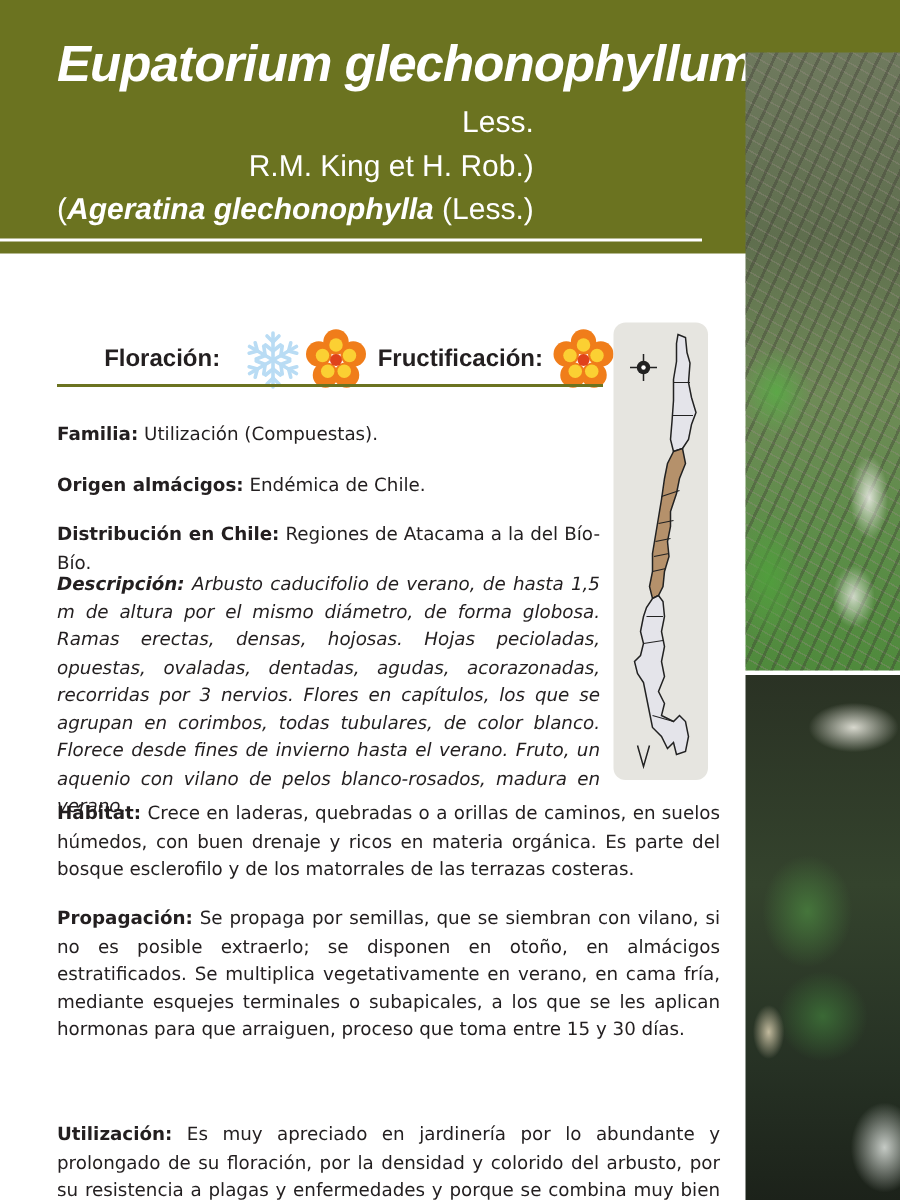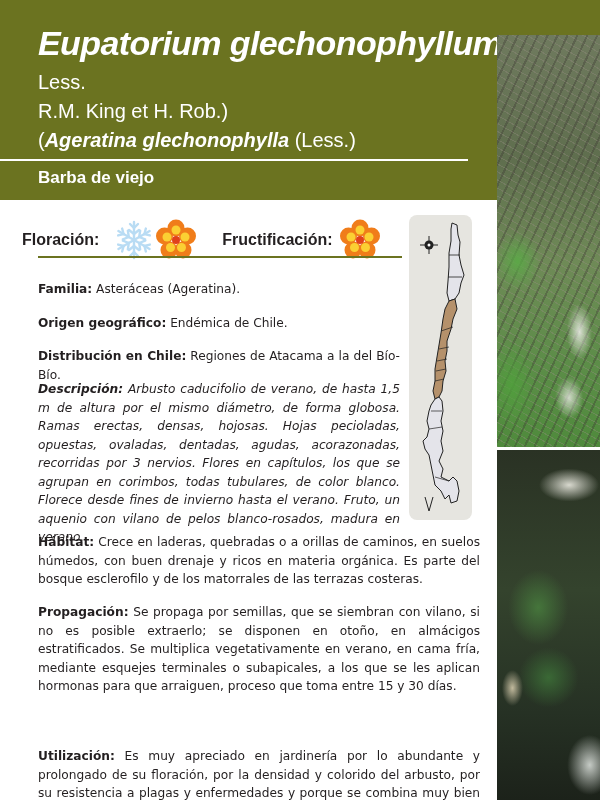--- a/index.html
+++ b/index.html
@@ -1,33 +1,33 @@
 <!DOCTYPE html>
 <html><head>
   <meta charset="utf-8">
   <style>
     * { margin: 0; padding: 0; box-sizing: border-box; }
     html, body { width: 600px; height: 800px; overflow: hidden; background: #ffffff; }
     body { position: relative; font-family: "DejaVu Sans", sans-serif; color: #231f20; }
 
     .header {
-      position: absolute; left: 0; top: 0; width: 600px; height: 200px;
+      position: absolute; left: 0; top: 0; width: 600px; height: 169px;
       background: #6b7320;
     }
     .title {
       position: absolute; left: 38px; top: 24px;
       font-family: "Liberation Sans", sans-serif;
       font-size: 34px; font-weight: bold; font-style: italic;
       color: #ffffff; letter-spacing: -0.6px; white-space: nowrap;
     }
     .author-lines {
       position: absolute; left: 38px; top: 68px;
       font-family: "Liberation Sans", sans-serif;
       font-size: 20px; line-height: 29px; color: #ffffff;
-      font-weight: normal; white-space: nowrap;
+      font-weight: normal; white-space: nowrap; text-align: right;
     }
     .author-lines .syn-italic { font-weight: bold; font-style: italic; }
     .header-rule {
       position: absolute; left: 0; top: 159px; width: 468px; height: 2px;
       background: #ffffff;
     }
     .common-name {
       position: absolute; left: 38px; top: 168px;
       font-family: "Liberation Sans", sans-serif;
       font-size: 17px; font-weight: bold; color: #ffffff;
@@ -52,22 +52,22 @@
       background:
         radial-gradient(ellipse 40px 22px at 70% 10%, rgba(225,225,215,0.95), rgba(225,225,215,0) 75%),
         radial-gradient(ellipse 30px 40px at 90% 90%, rgba(215,220,215,0.9), rgba(215,220,215,0) 75%),
         radial-gradient(ellipse 14px 24px at 15% 68%, rgba(210,200,170,0.9), rgba(210,200,170,0) 75%),
         radial-gradient(ellipse 40px 50px at 40% 45%, rgba(70,120,60,0.95), rgba(70,120,60,0) 75%),
         radial-gradient(ellipse 40px 40px at 50% 65%, rgba(60,110,55,0.9), rgba(60,110,55,0) 75%),
         linear-gradient(180deg, #2a3224 0%, #34432d 40%, #263124 75%, #1c221a 100%);
     }
 
     .phen-row {
-      position: absolute; left: 22px; top: 222px; height: 36px; width: 364px;
-      display: flex; align-items: center;
+      position: absolute; left: 46px; top: 222px; height: 36px; width: 364px;
+      display: flex; align-items: center; justify-content: flex-end;
     }
     .phen-label {
       font-family: "Liberation Sans", sans-serif; font-size: 16px; font-weight: bold; color: #231f20;
     }
     .icon { display: inline-block; width: 42px; height: 42px; }
     .phen-rule {
       position: absolute; left: 38px; top: 256px; width: 364px; height: 2px; background: #6b7320;
     }
 
     .map-panel {
@@ -160,21 +160,21 @@
       <g fill="#fbd033">
         <circle cx="21" cy="11" r="4.5"></circle>
         <circle cx="30" cy="18" r="4.5"></circle>
         <circle cx="26.5" cy="28.5" r="4.5"></circle>
         <circle cx="15.5" cy="28.5" r="4.5"></circle>
         <circle cx="12" cy="18" r="4.5"></circle>
       </g>
       <circle cx="21" cy="21" r="4" fill="#e0421b"></circle>
     </svg>
   </span>
-  <span class="phen-label" style="margin-left:25px;">Fructificación:</span>
+  <span class="phen-label" style="margin-left:7px;">Fructificación:</span>
   <span class="icon" style="margin-left:6px;">
     <svg width="42" height="42" viewBox="0 0 42 42">
       <g fill="#f07d1a">
         <circle cx="21" cy="9" r="8.5"></circle>
         <circle cx="32.5" cy="17" r="8.5"></circle>
         <circle cx="28" cy="31" r="8.5"></circle>
         <circle cx="14" cy="31" r="8.5"></circle>
         <circle cx="9.5" cy="17" r="8.5"></circle>
       </g>
       <g fill="#fbd033">
@@ -213,19 +213,19 @@
 
     <path d="M26 184 L30 182 L33 186 L34 196 L32 206 L34 216 L32 226 L34 236 L30 246 L34 254 L32 262 L40 266 L44 262 L48 266 L50 276 L48 286 L42 288 L40 280 L36 284 L32 276 L26 270 L24 260 L22 250 L20 240 L16 234 L14 226 L18 222 L20 214 L18 206 L20 196 L22 190 Z" fill="#e4e4ea" stroke="#222" stroke-width="1"></path>
     <line x1="22" y1="196" x2="33" y2="196" stroke="#222" stroke-width="0.7"></line>
     <line x1="20" y1="214" x2="33" y2="212" stroke="#222" stroke-width="0.7"></line>
     <line x1="26" y1="262" x2="40" y2="266" stroke="#222" stroke-width="0.7"></line>
 
     <path d="M16 282 L20 296 L24 282" fill="none" stroke="#222" stroke-width="1"></path>
   </svg>
 </div>
 
-<p class="body-text narrow p-familia"><span class="lab">Familia:</span><span> Asteráceas (Ageratina).</span></p>
-<p class="body-text narrow p-origen"><span class="lab">Origen geográfico:</span><span> Endémica de Chile.</span></p>
+<p class="body-text narrow p-familia"><span class="lab">Familia:</span><span> Utilización (Compuestas).</span></p>
+<p class="body-text narrow p-origen"><span class="lab">Origen almácigos:</span><span> Endémica de Chile.</span></p>
 <p class="body-text narrow p-dist"><span class="lab">Distribución en Chile:</span><span> Regiones de Atacama a la del Bío-Bío.</span></p>
 <p class="body-text narrow p-desc"><span class="lab">Descripción:</span><span> Arbusto caducifolio de verano, de hasta 1,5 m de altura por el mismo diámetro, de forma globosa. Ramas erectas, densas, hojosas. Hojas pecioladas, opuestas, ovaladas, dentadas, agudas, acorazonadas, recorridas por 3 nervios. Flores en capítulos, los que se agrupan en corimbos, todas tubulares, de color blanco. Florece desde fines de invierno hasta el verano. Fruto, un aquenio con vilano de pelos blanco-rosados, madura en verano.</span></p>
 <p class="body-text p-hab"><span class="lab">Hábitat:</span><span> Crece en laderas, quebradas o a orillas de caminos, en suelos húmedos, con buen drenaje y ricos en materia orgánica. Es parte del bosque esclerofilo y de los matorrales de las terrazas costeras.</span></p>
 <p class="body-text p-prop"><span class="lab">Propagación:</span><span> Se propaga por semillas, que se siembran con vilano, si no es posible extraerlo; se disponen en otoño, en almácigos estratificados. Se multiplica vegetativamente en verano, en cama fría, mediante esquejes terminales o subapicales, a los que se les aplican hormonas para que arraiguen, proceso que toma entre 15 y 30 días.</span></p>
 <p class="body-text p-util"><span class="lab">Utilización:</span><span> Es muy apreciado en jardinería por lo abundante y prolongado de su floración, por la densidad y colorido del arbusto, por su resistencia a plagas y enfermedades y porque se combina muy bien con otros arbustos. Se puede plantar en pendientes, en grupos arbustivos, en bordes de senderos o en macetas y jardineras.</span></p>
 
 </body></html>

